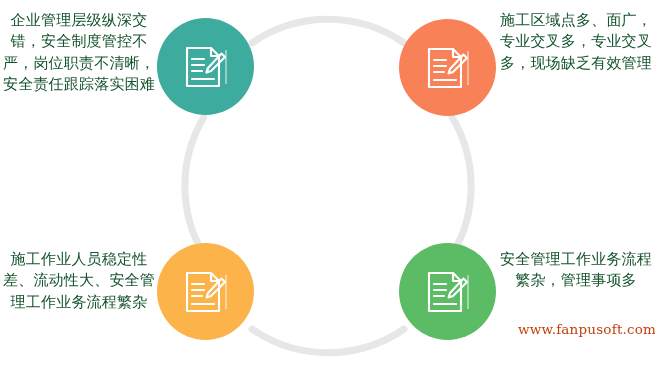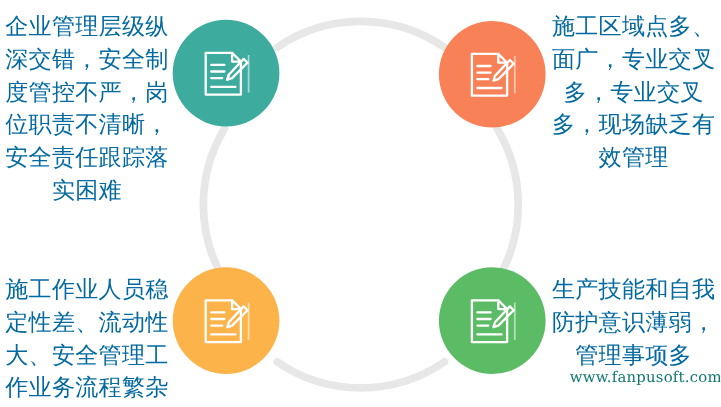--- a/index.html
+++ b/index.html
@@ -46,23 +46,23 @@
   .node-icon {
     width: 48px;
     height: 46px;
     display: block;
   }
 
   
   .txt {
     position: absolute;
     width: 152px;
-    font-size: 21px;
+    font-size: 15px;
     line-height: 1.42;
-    color: #0369a1;
+    color: #14532d;
     text-align: center;
     letter-spacing: 0.2px;
     white-space: pre-wrap;
   }
   .txt-tl { left: 3px;   top: 10px; }
   .txt-tr { left: 500px; top: 10px; }
   .txt-bl { left: 3px;   top: 249px; }
   .txt-br { left: 500px; top: 249px; }
 
   
@@ -87,22 +87,22 @@
     font-size: 25px;
     font-weight: bold;
     color: #5a6b86;
     line-height: 1;
     margin-left: 1px;
     letter-spacing: -0.5px;
   }
   .wm-url {
     font-family: "DejaVu Serif", "Liberation Serif", serif;
     font-size: 13.5px;
-    color: #0f766e;
-    margin-top: 17px;
+    color: #c2410c;
+    margin-top: 3px;
     margin-left: 2px;
     letter-spacing: 0.2px;
   }
 </style>
 </head>
 <body>
 
 <div class="canvas">
 
   <svg class="ring-wrap" viewBox="0 0 655 370" xmlns="http://www.w3.org/2000/svg">
@@ -180,19 +180,19 @@
         <path d="M10 21 H22"></path>
         <path d="M10 27 H20"></path>
         <path d="M10 35 H32"></path>
       </g>
       <g fill="none" stroke="#ffffff" stroke-width="2.1" stroke-linejoin="round" stroke-linecap="round">
         <path d="M39.5 9.5 L43 13 L29 27 L24.6 28.4 L26 24 Z"></path>
       </g>
       <path d="M44 6 V40" stroke="#ffffff" stroke-width="1.6" opacity="0.55" fill="none"></path>
     </svg>
   </div>
-  <div class="txt txt-br">生产技能和自我防护意识薄弱，管理事项多</div>
+  <div class="txt txt-br">安全管理工作业务流程繁杂，管理事项多</div>
 
   <div class="watermark">
     <div class="wm-url">www.fanpusoft.com</div>
   </div>
 
 </div>
 
 </body></html>

